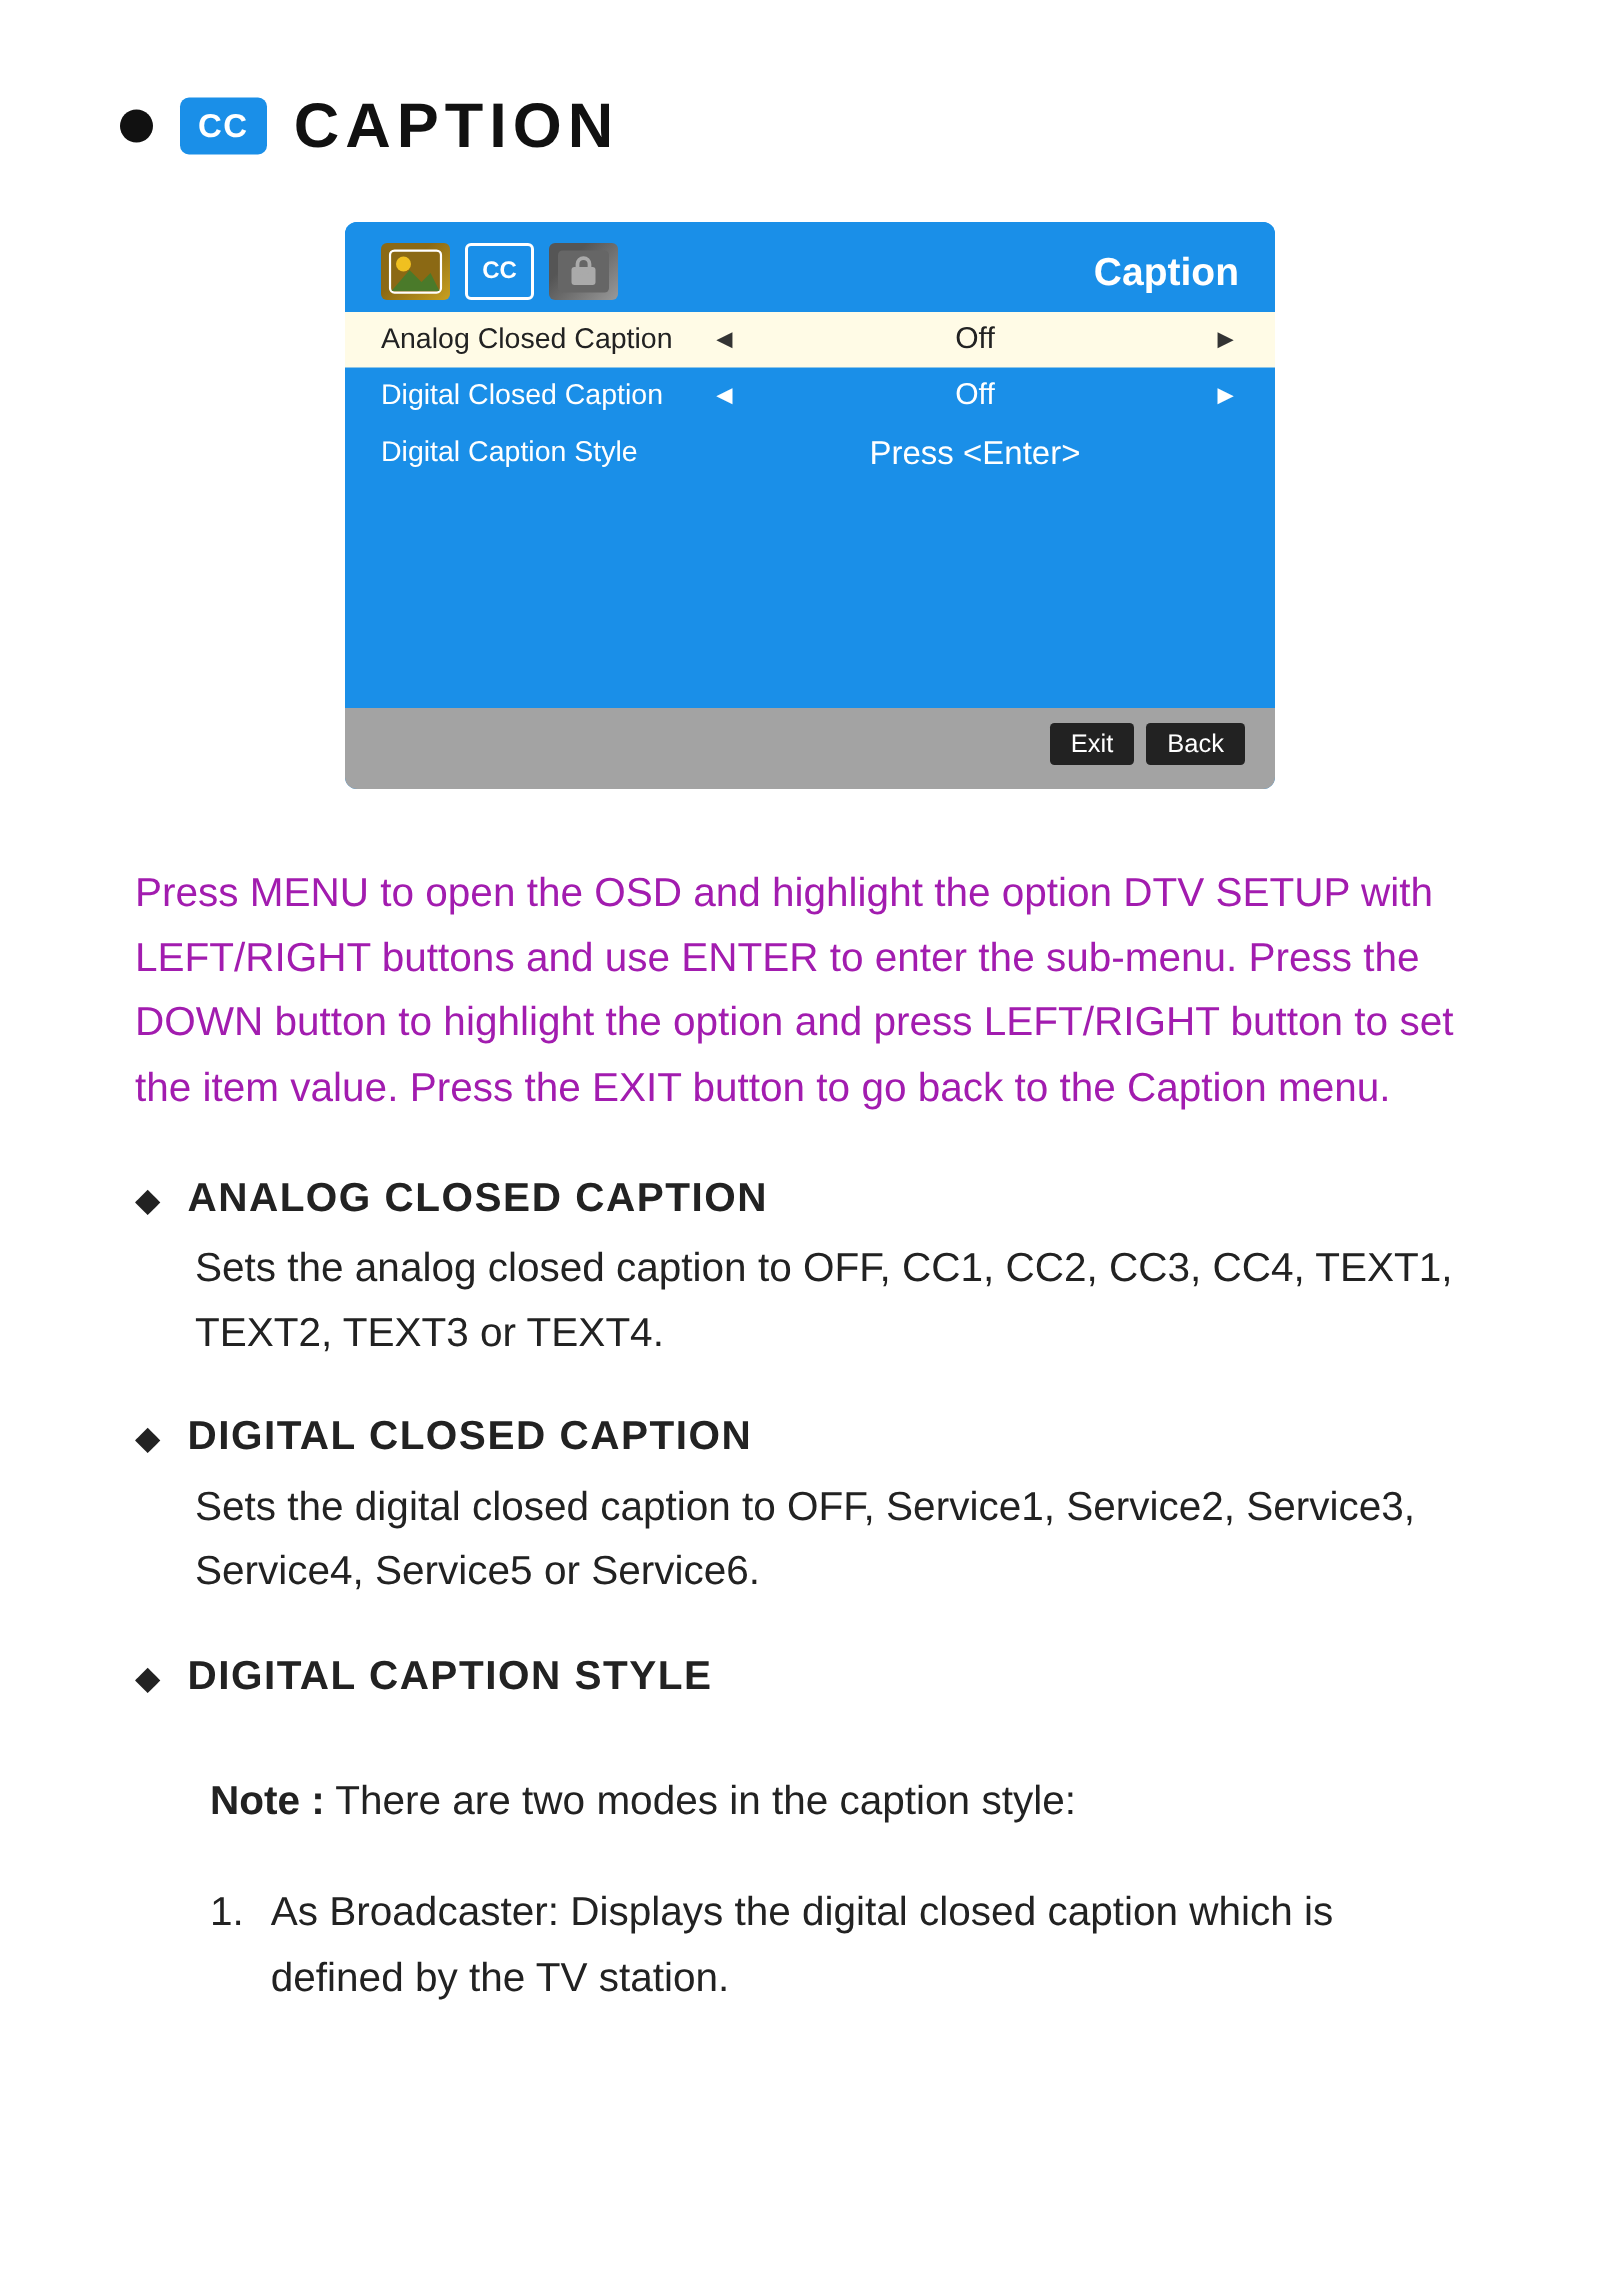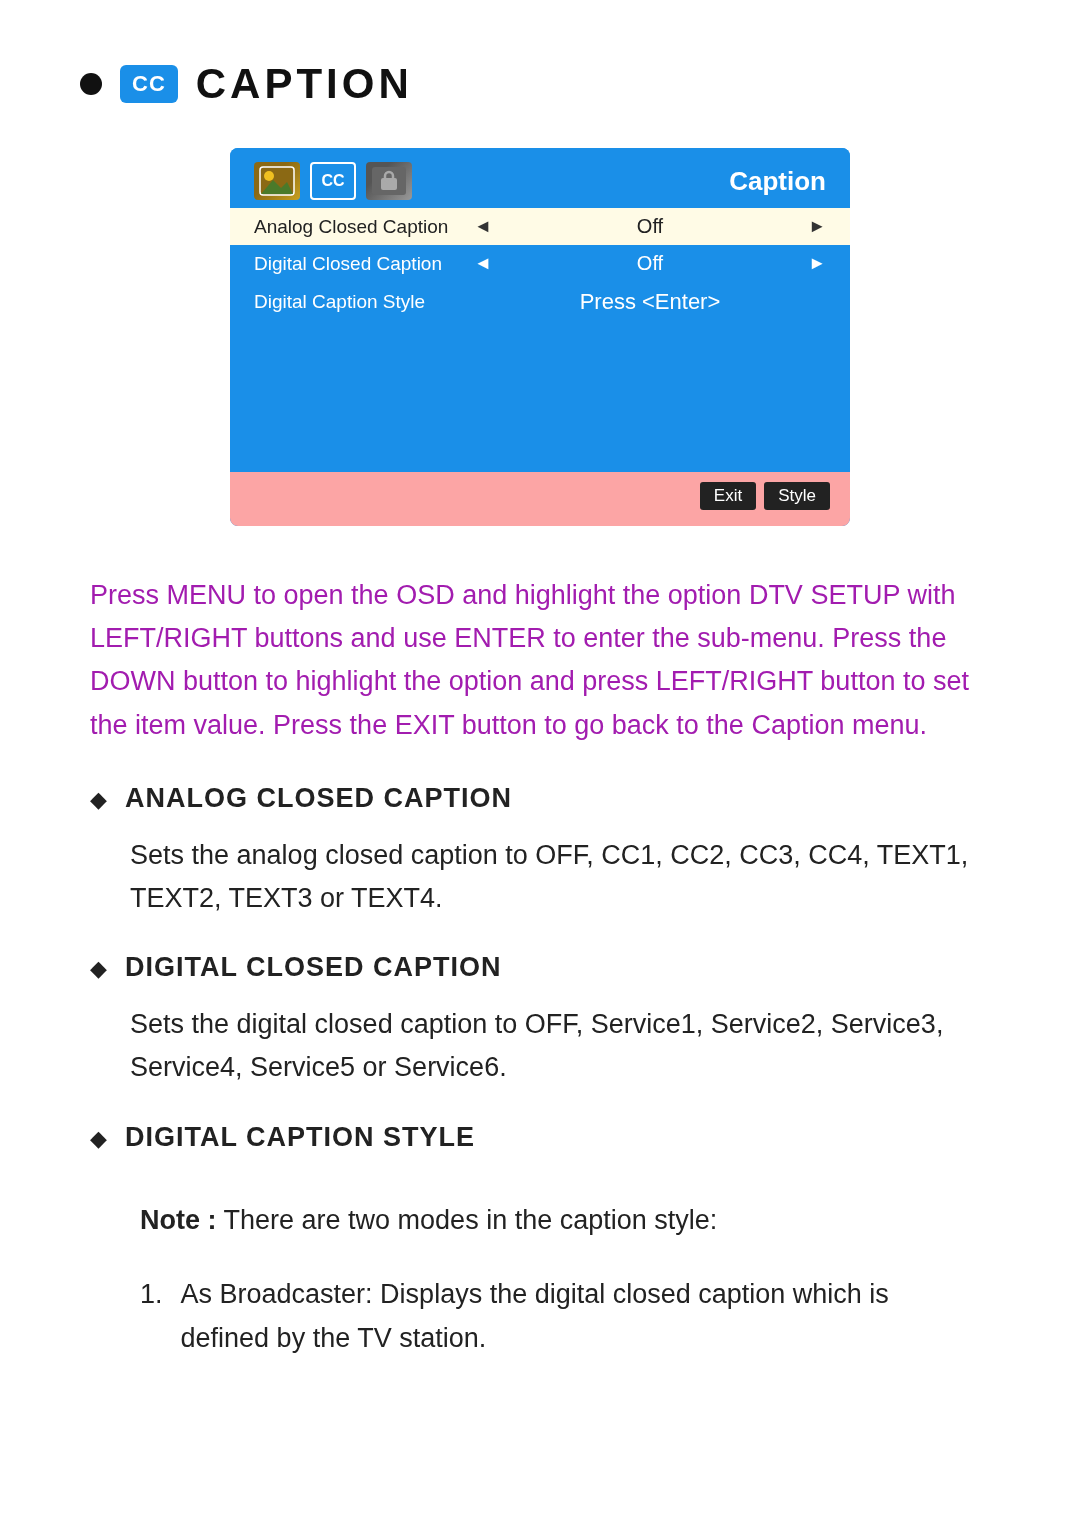--- a/index.html
+++ b/index.html
@@ -154,21 +154,21 @@
     }
     .osd-row-enter {
       color: #fff;
       font-size: 22px;
       flex: 1;
       text-align: center;
     }
 
     
     .osd-bottom-bar {
-      background: #fca5a5;
+      background: #a3a3a3;
       display: flex;
       justify-content: flex-end;
       padding: 10px 20px 16px 20px;
       gap: 8px;
       text-align: center;
     }
     .osd-btn {
       background: #222;
       color: #fff;
       font-size: 17px;
@@ -207,21 +207,21 @@
       font-size: 27px;
       font-weight: bold;
       letter-spacing: 1px;
       text-transform: uppercase;
     }
     .bullet-desc {
       font-size: 27px;
       line-height: 1.6;
       color: #222;
       padding-left: 40px;
-      margin-top: 20px;
+      margin-top: 0;
     }
 
     
     .note-section {
       padding: 0 60px;
       margin-bottom: 30px;
       margin-top: 45px;
     }
     .note-text {
       font-size: 27px;
@@ -307,21 +307,21 @@
       <div class="osd-row">
         <span class="osd-row-label">Digital Caption Style</span>
         <span class="osd-row-enter">Press &lt;Enter&gt;</span>
       </div>
     </div>
 
     <div style="height: 140px; background: #1a8fe8;"></div>
 
     <div class="osd-bottom-bar">
       <div class="osd-btn">Exit</div>
-      <div class="osd-btn">Style</div>
+      <div class="osd-btn">Back</div>
     </div>
   </div>
 
   <div class="body-text">Press MENU to open the OSD and highlight the option DTV SETUP with LEFT/RIGHT buttons and use ENTER to enter the sub-menu. Press the DOWN button to highlight the option and press LEFT/RIGHT button to set the item value. Press the EXIT button to go back to the Caption menu.</div>
 
   <div class="bullet-section">
     <div class="bullet-row">
       <span class="diamond-bullet">◆</span>
       <span class="bullet-heading">ANALOG CLOSED CAPTION</span>
     </div>

